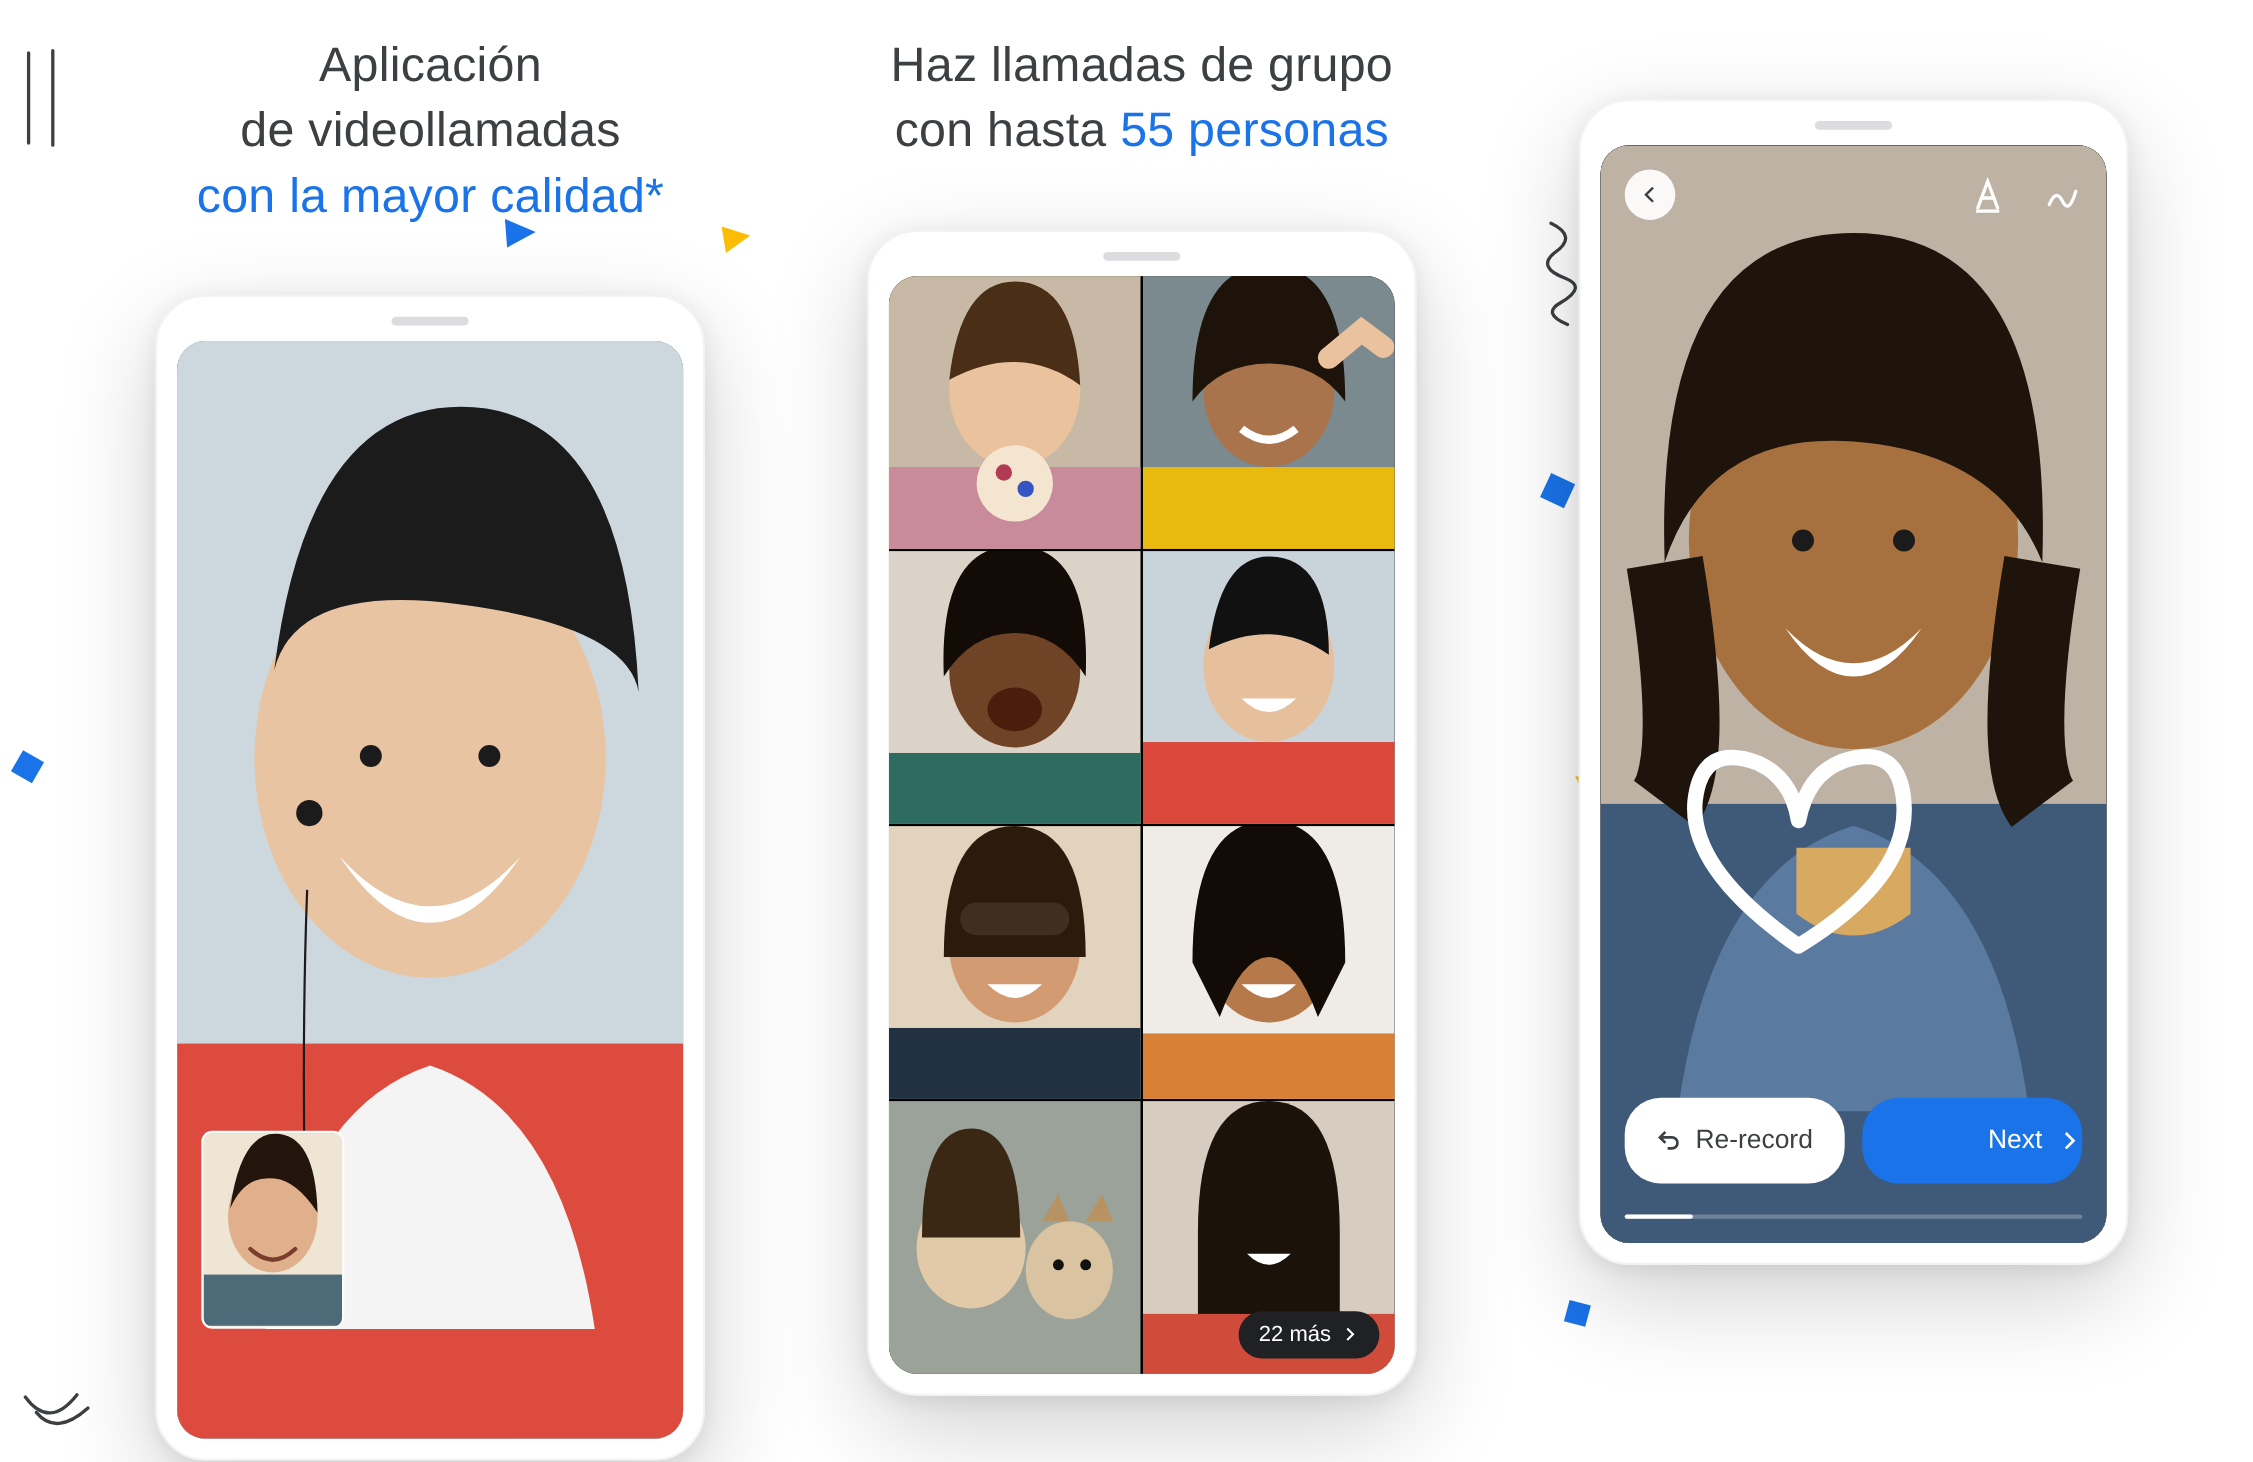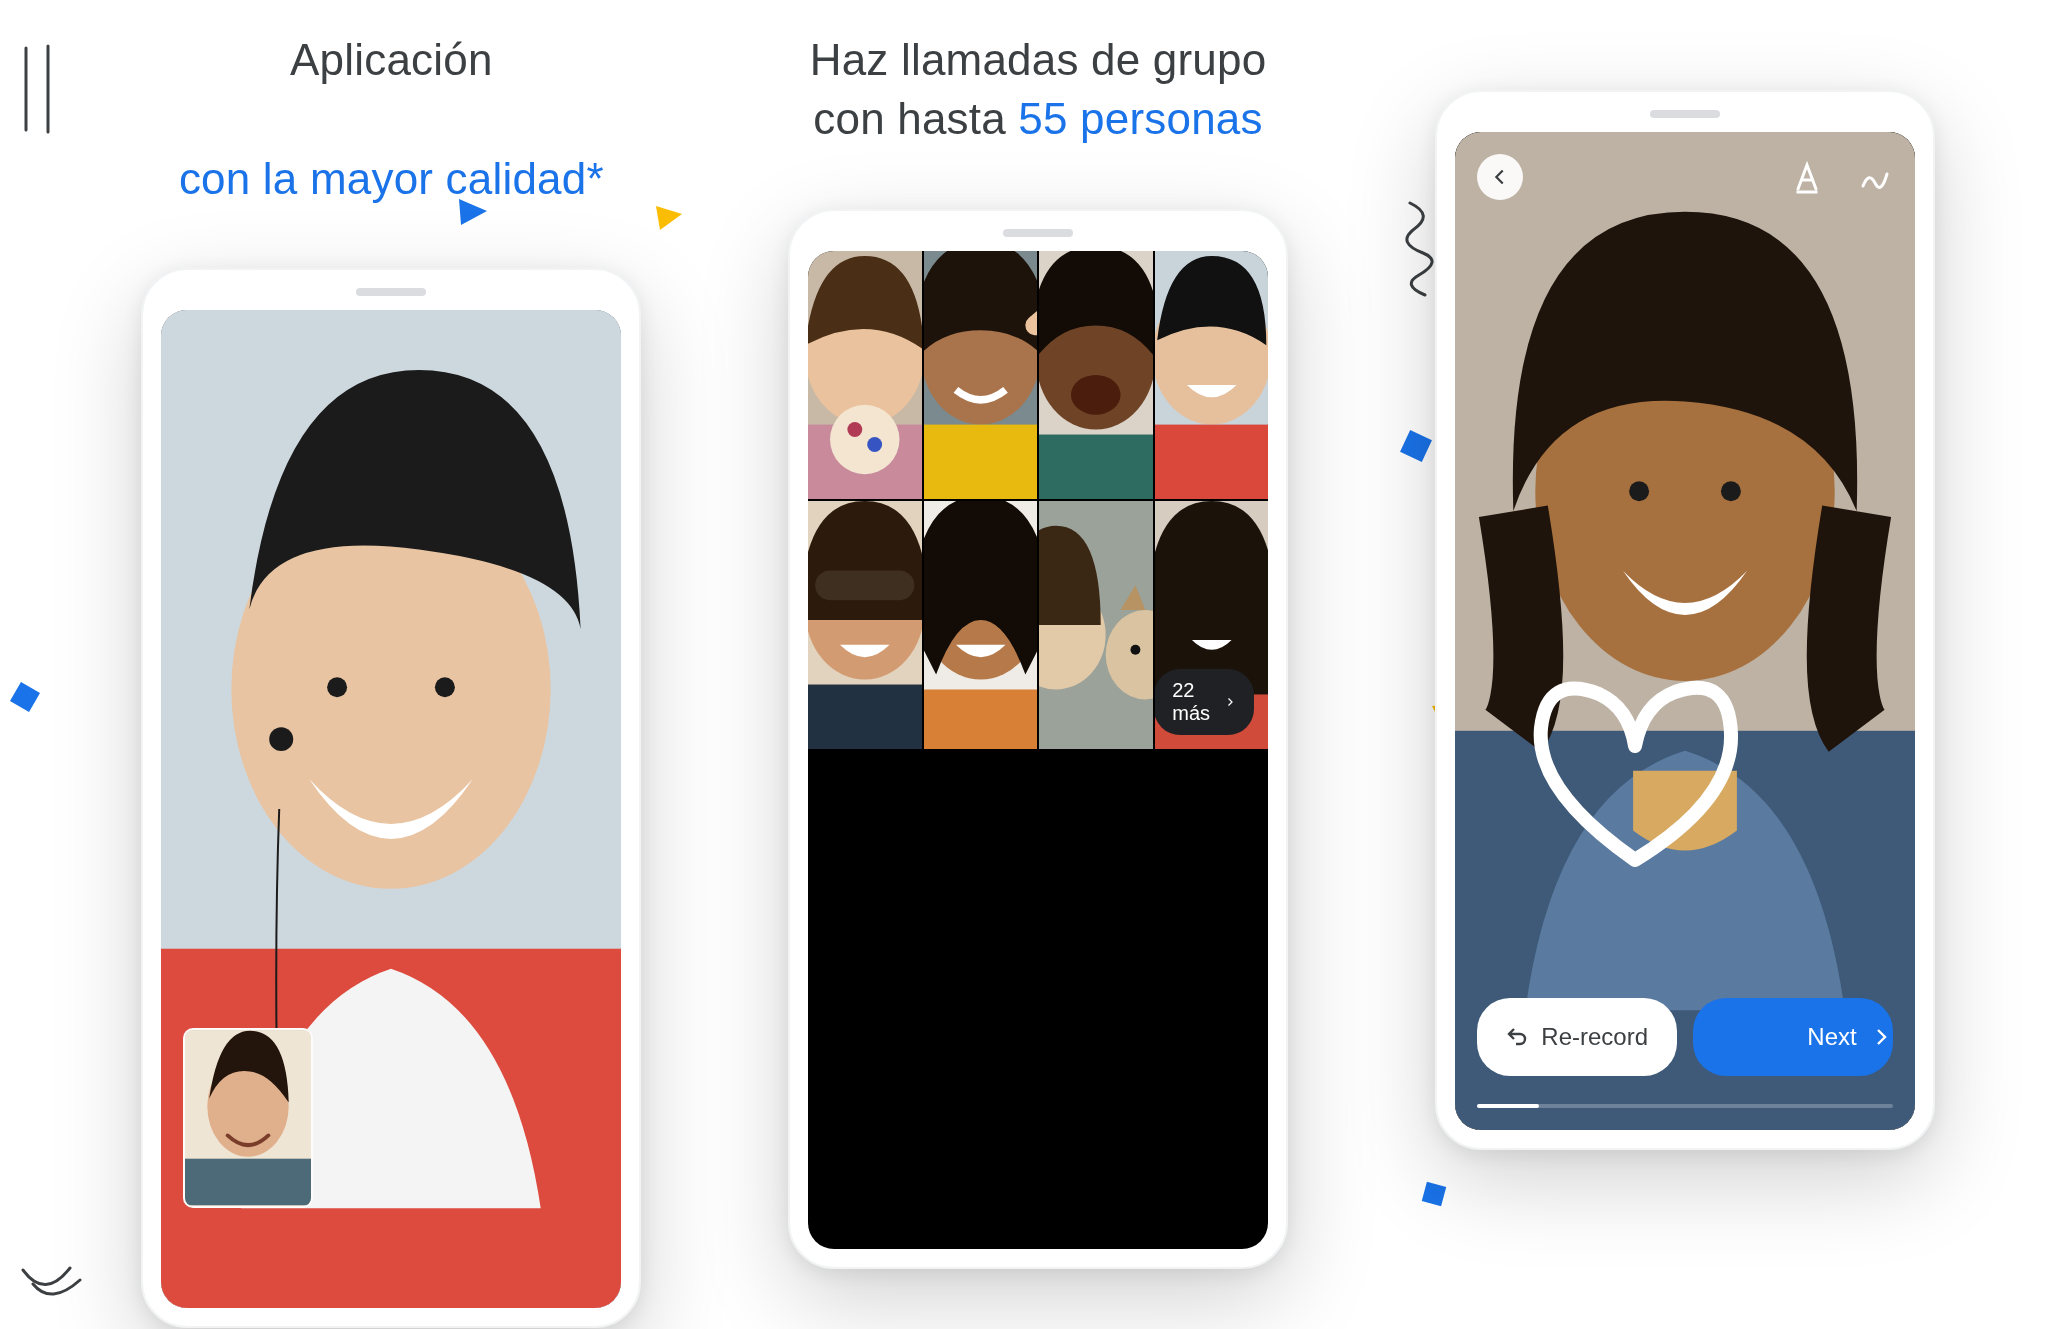--- a/index.html
+++ b/index.html
@@ -33,21 +33,21 @@
   .p1-bg { width:100%; height:100%; background: linear-gradient(#c9d6dd 0%, #d6e0e5 100%); position:relative; }
   .p1-bg svg.person { position:absolute; inset:0; width:100%; height:100%; }
   .pip {
     position:absolute; left:22px; bottom:100px; width:130px; height:180px;
     border-radius:10px; overflow:hidden; border:2px solid rgba(255,255,255,.9);
     background:#e8decf;
   }
   .footnote { position:absolute; left:22px; right:22px; bottom:30px; font-size:14px; color:#fff; line-height:1.2; text-shadow:0 0 4px rgba(0,0,0,.5); }
 
   
-  .grid { display:grid; grid-template-columns:1fr 1fr 1fr 1fr; grid-template-rows:repeat(4,1fr); width:100%; height:100%; gap:2px; background:#000; }
+  .grid { display:grid; grid-template-columns:1fr 1fr; grid-template-rows:repeat(4,1fr); width:100%; height:100%; gap:2px; background:#000; }
   .tile { position:relative; overflow:hidden; }
   .more-chip {
     position:absolute; right:14px; bottom:14px;
     background:#202124; color:#fff; font-size:20px; padding:10px 18px; border-radius:26px;
     display:flex; align-items:center; gap:8px;
   }
   .more-chip svg { width:18px; height:18px; stroke:#fff; fill:none; stroke-width:2.5; }
 
   
   .p3 { background:#1a1a1a; width:100%; height:100%; position:relative; }
@@ -113,21 +113,21 @@
   </svg>
 <svg class="deco" style="top:1180px;left:1420px" width="30" height="30">
     <rect x="4" y="4" width="20" height="20" transform="rotate(15 14 14)" fill="#1a73e8"></rect>
   </svg>
 
 <div class="row">
 
   <div class="col">
     <div class="headline">
       <span>Aplicación</span><br>
-      <br>
+      <span>de videollamadas</span><br>
       <span class="blue">con la mayor calidad*</span>
     </div>
     <div class="phone">
       <div class="notch"></div>
       <div class="screen">
         <div class="p1-bg">
 
           <svg class="person" viewBox="0 0 464 1000" preserveAspectRatio="xMidYMid slice">
             <rect width="464" height="1000" fill="#cdd8de"></rect>
             <rect y="640" width="464" height="360" fill="#dd4b3e"></rect>

